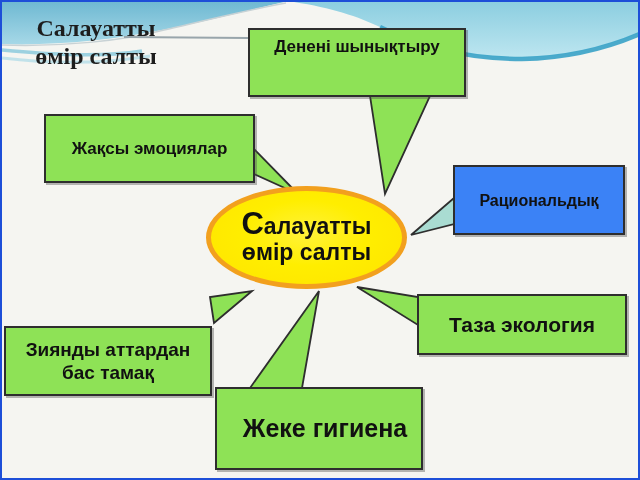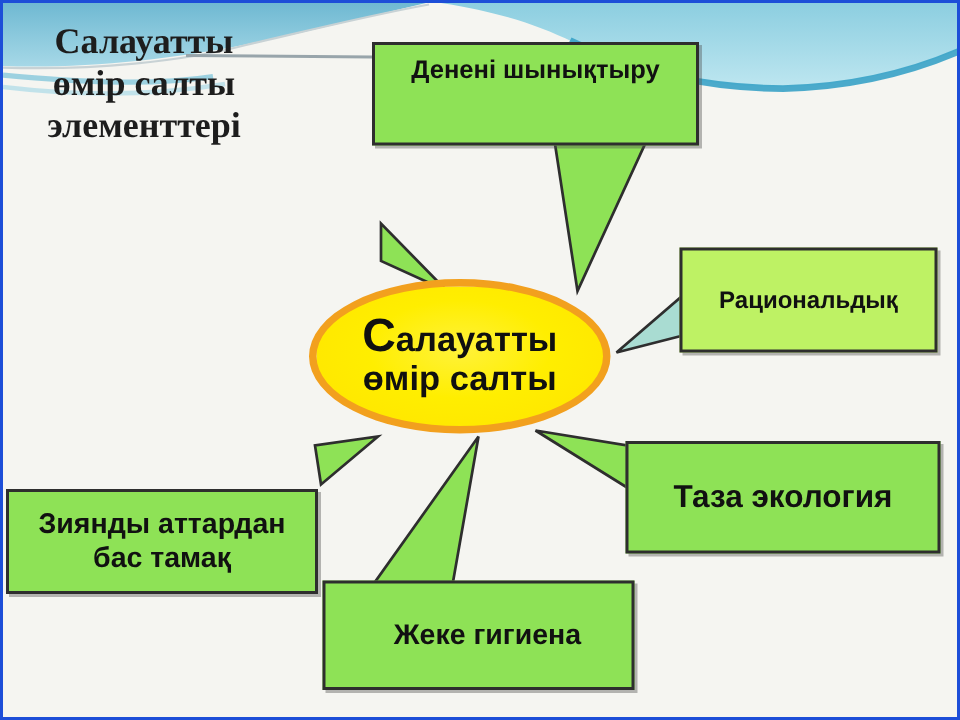--- a/index.html
+++ b/index.html
@@ -12,24 +12,24 @@
   #connectors{position:absolute;left:0;top:0;z-index:2;}
   .callout{
     position:absolute;z-index:3;box-sizing:border-box;
     background:#8ee256;border:2px solid #2e2e2e;
     box-shadow:2px 2px 0 rgba(80,80,80,.40);
     display:flex;flex-direction:column;align-items:center;justify-content:center;
     text-align:center;font-weight:bold;color:#111;
   }
   #node-deneni{left:246px;top:26px;width:218px;height:69px;justify-content:flex-start;padding-top:7px;font-size:17px;}
   #node-zhaksy{left:42px;top:112px;width:211px;height:69px;font-size:17px;}
-  #node-ratsionaldyk{left:451px;top:163px;width:172px;height:70px;font-size:16px;line-height:21px;background:#bef264;}
+  #node-ratsionaldyk{left:451px;top:163px;width:172px;height:70px;font-size:16px;line-height:21px;background:#3b82f6;}
   #node-ziyandy{left:2px;top:292px;width:208px;height:70px;font-size:19px;line-height:23px;margin-top:32px;}
-  #node-taza{left:415px;top:292px;width:210px;height:75px;font-size:21px;align-items:center;}
-  #node-zheke{left:213px;top:385px;width:208px;height:73px;font-size:19px;padding-left:12px;}
+  #node-taza{left:415px;top:292px;width:210px;height:61px;font-size:21px;align-items:center;}
+  #node-zheke{left:213px;top:385px;width:208px;height:83px;font-size:25px;padding-left:12px;}
   #center-ellipse{
     position:absolute;z-index:4;left:204px;top:184px;width:201px;height:103px;
     box-sizing:border-box;border-radius:50%;
     border:5px solid #f2a01e;
     background:radial-gradient(ellipse at 50% 45%, #fff23a 0%, #ffee00 45%, #ffe300 100%);
     display:flex;flex-direction:column;align-items:center;justify-content:center;
     font-weight:bold;color:#101010;font-size:23px;line-height:26px;text-align:center;
   }
   .center-line{display:block;width:100%;text-align:center;}
   .center-line.first::first-letter{font-size:31px;}
@@ -69,27 +69,29 @@
     <polygon points="252,147 252,172 296,192" fill="#8ee256" stroke="#2e2e2e" stroke-width="1.8"></polygon>
     <polygon points="452,196 452,222 409,233" fill="#a9dcd2" stroke="#2e2e2e" stroke-width="1.8"></polygon>
     <polygon points="208,295 212,321 250,289" fill="#8ee256" stroke="#2e2e2e" stroke-width="1.8"></polygon>
     <polygon points="416,295 416,323 355,285" fill="#8ee256" stroke="#2e2e2e" stroke-width="1.8"></polygon>
     <polygon points="248,386 300,386 317,289" fill="#8ee256" stroke="#2e2e2e" stroke-width="1.8"></polygon>
   </svg>
 
   <div id="slide-title">
     <div>Салауатты</div>
     <div>өмір салты</div>
-    <div>элементтері</div>
   </div>
 
   <div class="callout" id="node-deneni">
     <span>Денені шынықтыру</span>
   </div>
 
+  <div class="callout" id="node-zhaksy">
+    <span>Жақсы эмоциялар</span>
+  </div>
 
   <div class="callout" id="node-ratsionaldyk">
     <span>Рациональдық</span>
   </div>
 
   <div class="callout" id="node-ziyandy">
     <span>Зиянды аттардан</span>
     <span>бас тамақ</span>
   </div>
 

